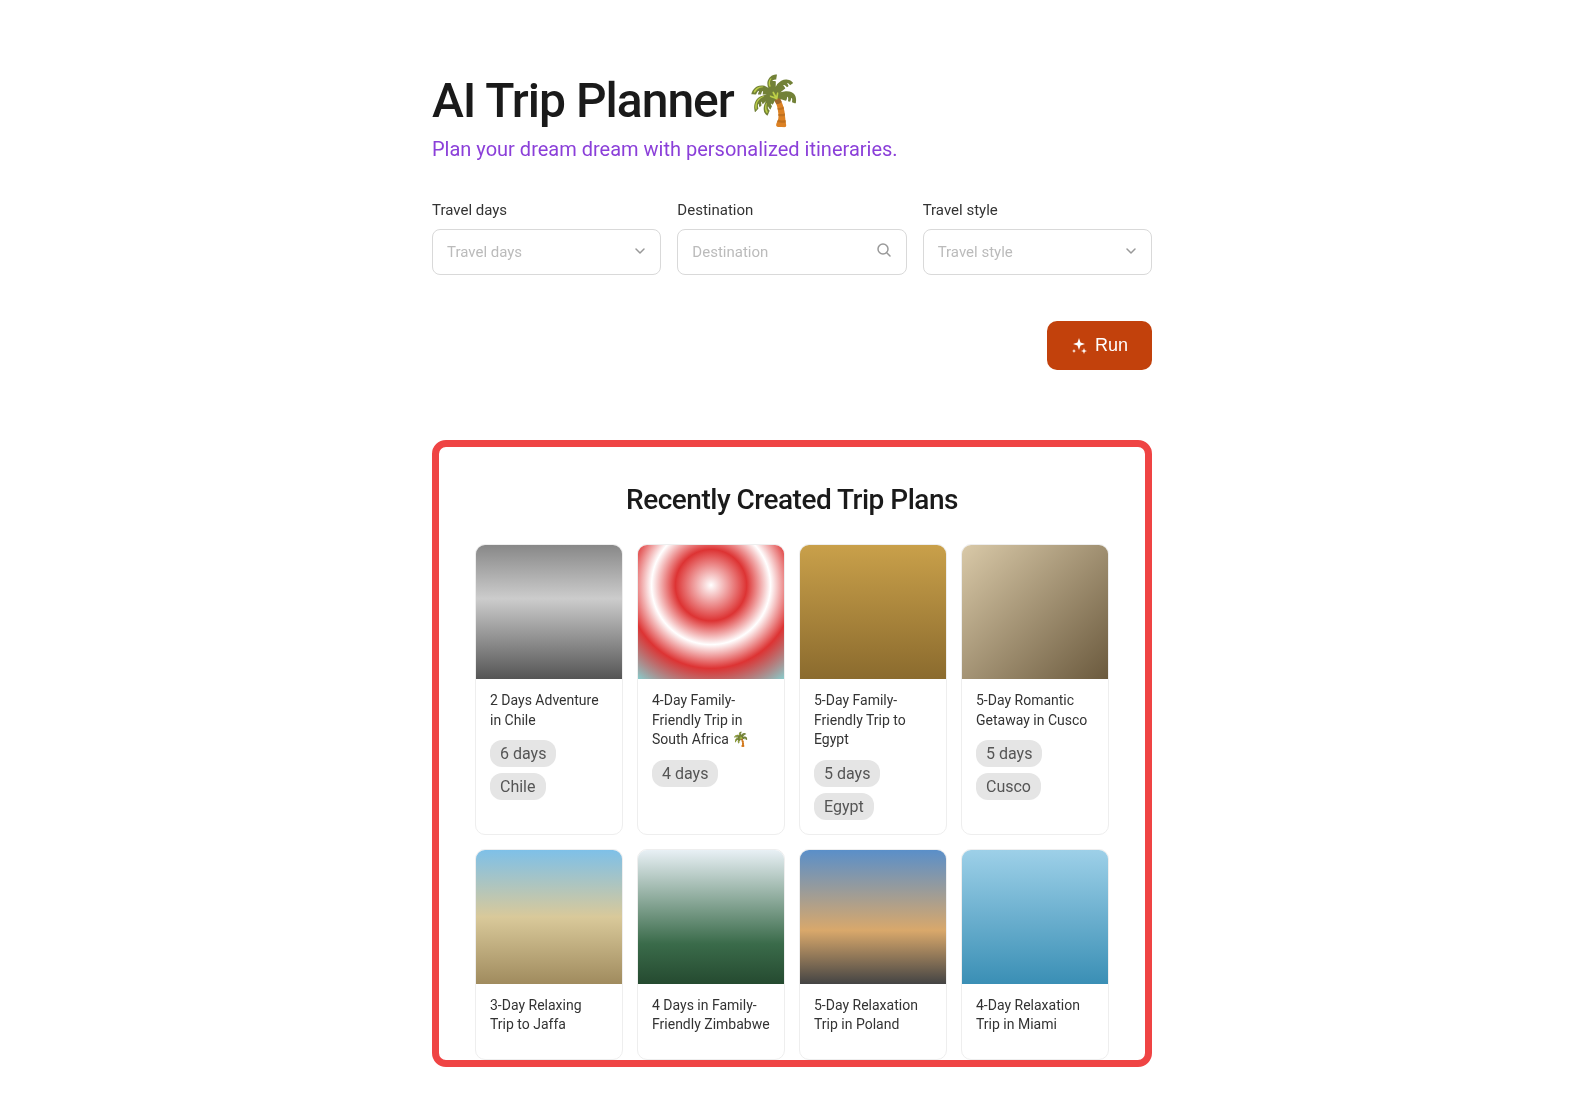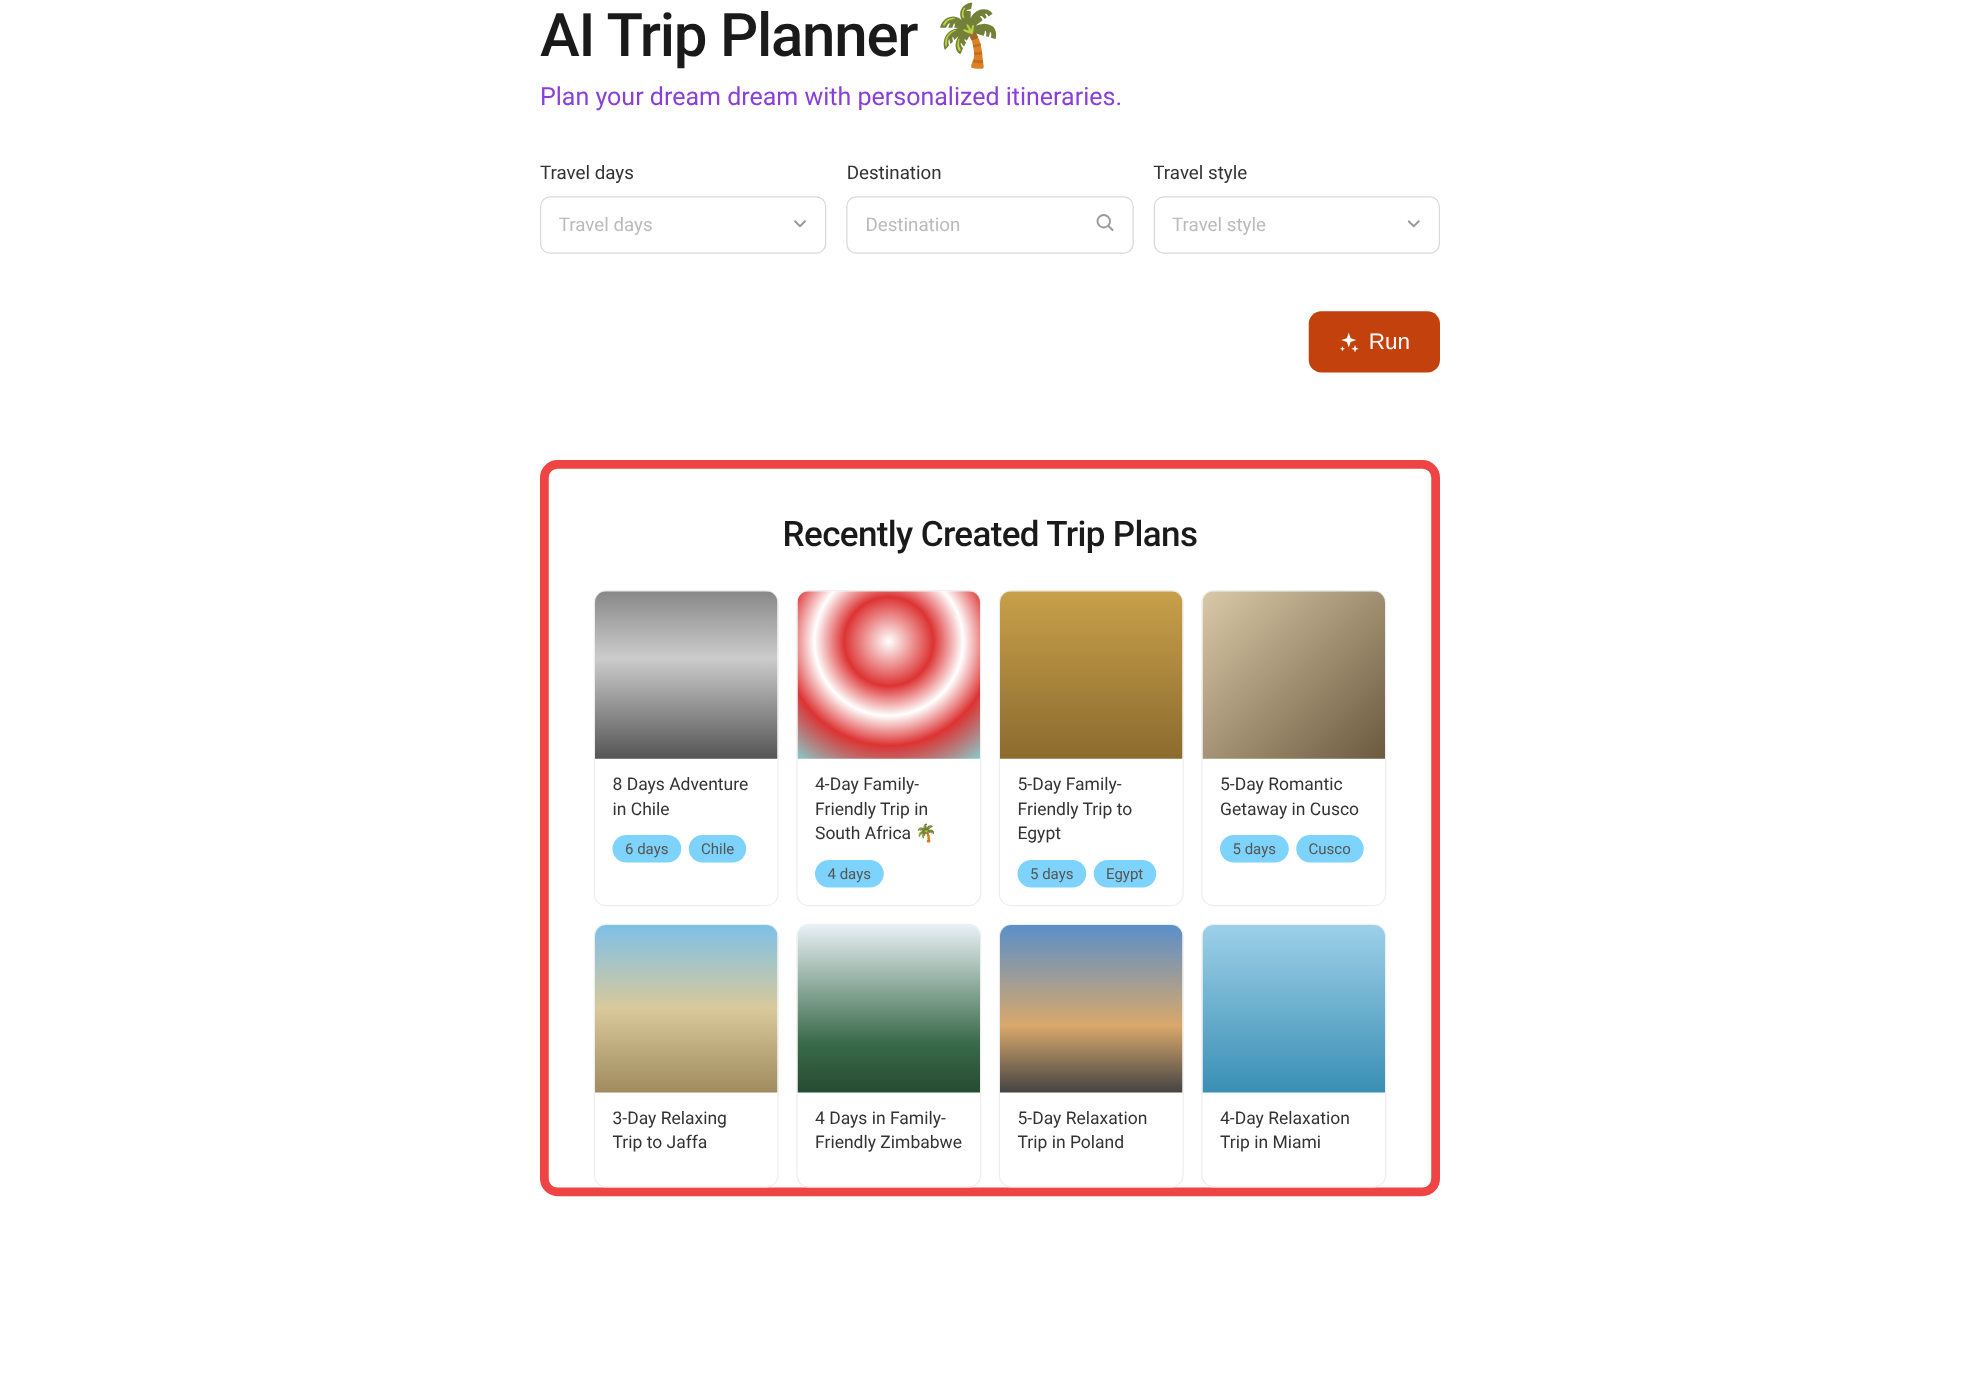--- a/index.html
+++ b/index.html
@@ -11,20 +11,21 @@
       font-family: -apple-system, BlinkMacSystemFont, "Segoe UI", Roboto, Helvetica, Arial, sans-serif;
       background: #ffffff;
       color: #1a1a1a;
       width: 1584px;
       height: 1105px;
       overflow: hidden;
     }
     .container {
       max-width: 720px;
       margin: 0 auto;
+      padding-top: 72px;
     }
     .title {
       font-size: 48px;
       font-weight: 500;
       letter-spacing: -1px;
       color: #1a1a1a;
       margin-bottom: 8px;
     }
     .subtitle {
       font-size: 20px;
@@ -133,23 +134,23 @@
       line-height: 1.4;
       margin-bottom: 10px;
       min-height: 38px;
     }
     .trip-tags {
       display: flex;
       gap: 6px;
       flex-wrap: wrap;
     }
     .trip-tag {
-      background: #7dd3fc;
+      background: #e5e5e5;
       color: #555;
-      font-size: 12px;
+      font-size: 16px;
       padding: 4px 10px;
       border-radius: 12px;
     }
     
     .img0 { background: linear-gradient(180deg, #888 0%, #ccc 40%, #555 100%); }
     .img1 { background: radial-gradient(circle at 50% 30%, #fff 0%, #d33 30%, #fff 50%, #d33 70%, #8cc 100%); }
     .img2 { background: linear-gradient(180deg, #c9a04a 0%, #8b6b2e 100%); }
     .img3 { background: linear-gradient(135deg, #d9c9a8 0%, #6b5a3e 100%); }
     .img4 { background: linear-gradient(180deg, #7ec0e8 0%, #d9c99a 50%, #a08b5e 100%); }
     .img5 { background: linear-gradient(180deg, #e8f0f5 0%, #3a6b4a 70%, #254a30 100%); }
@@ -213,21 +214,21 @@
     </button>
   </div>
 
   <div class="recent-panel">
     <h2 class="recent-title">Recently Created Trip Plans</h2>
     <div class="cards-grid">
 
       <div class="trip-card">
         <div class="trip-image img0"></div>
         <div class="trip-content">
-          <div class="trip-title">8 Days Adventure in Chile</div>
+          <div class="trip-title">2 Days Adventure in Chile</div>
           <div class="trip-tags">
             <span class="trip-tag">6 days</span>
             <span class="trip-tag">Chile</span>
           </div>
         </div>
       </div>
 
       <div class="trip-card">
         <div class="trip-image img1"></div>
         <div class="trip-content">

